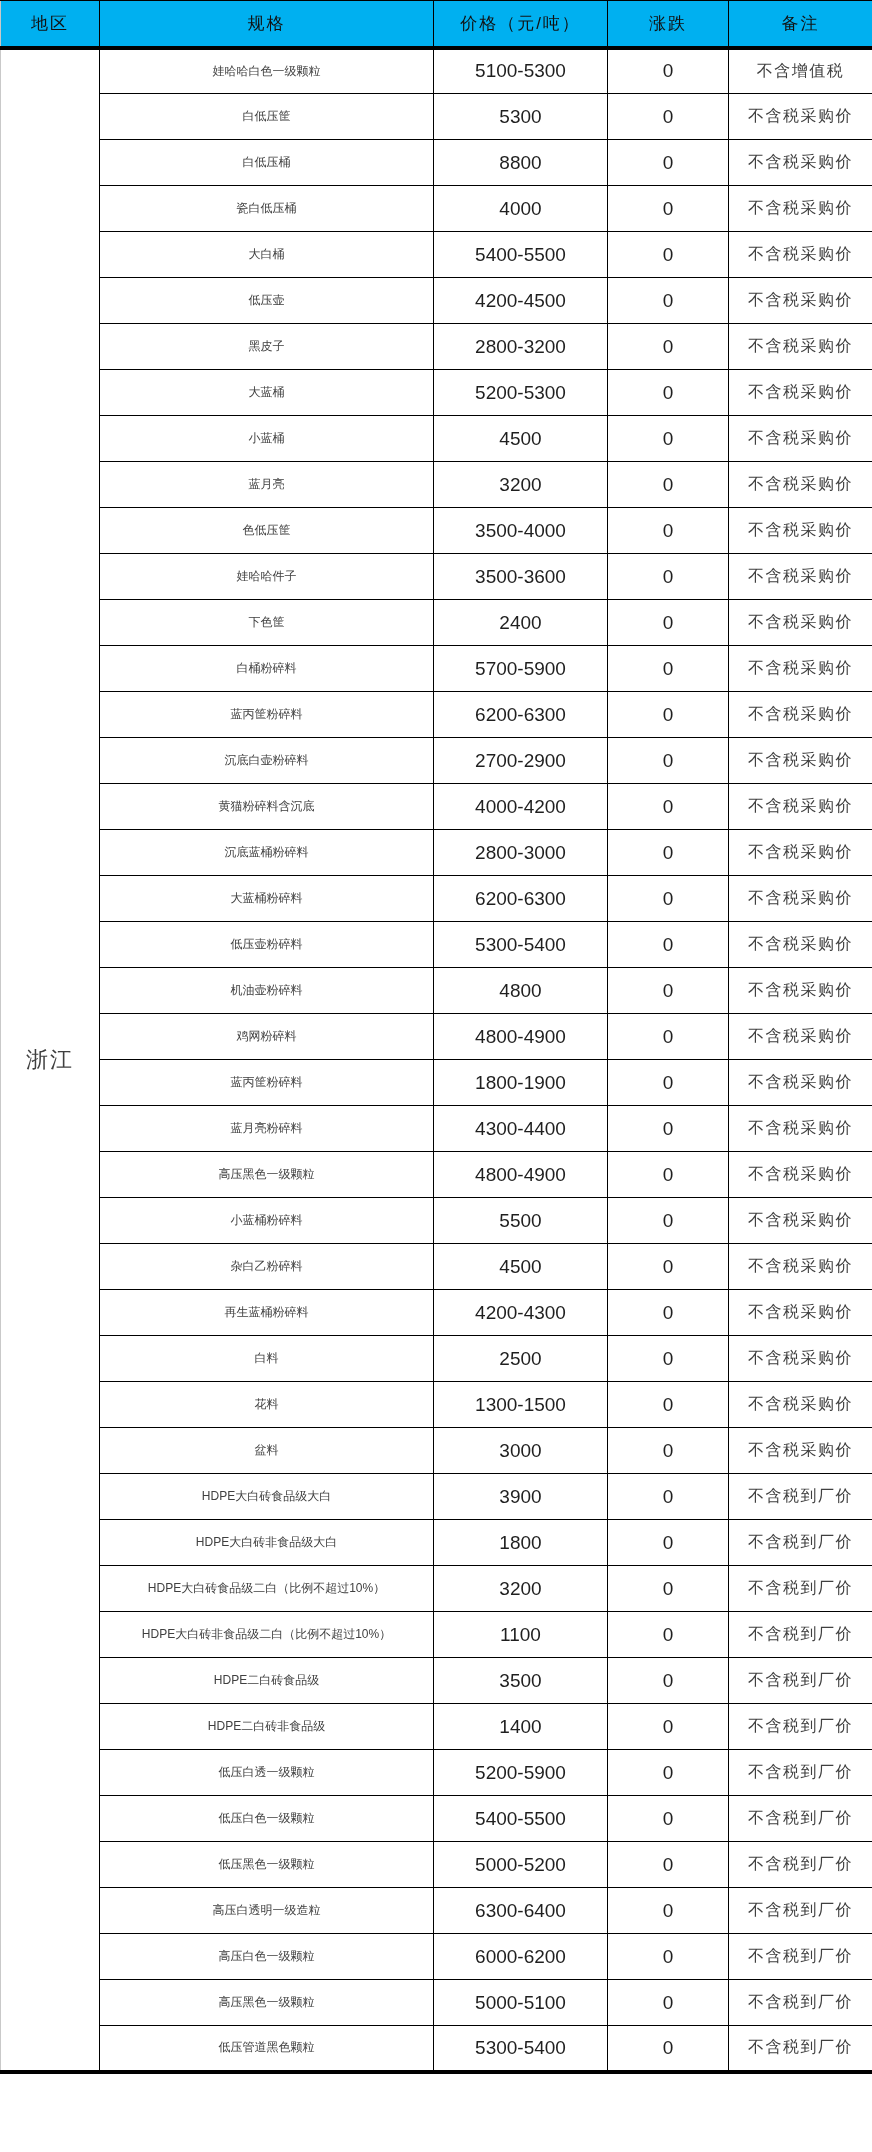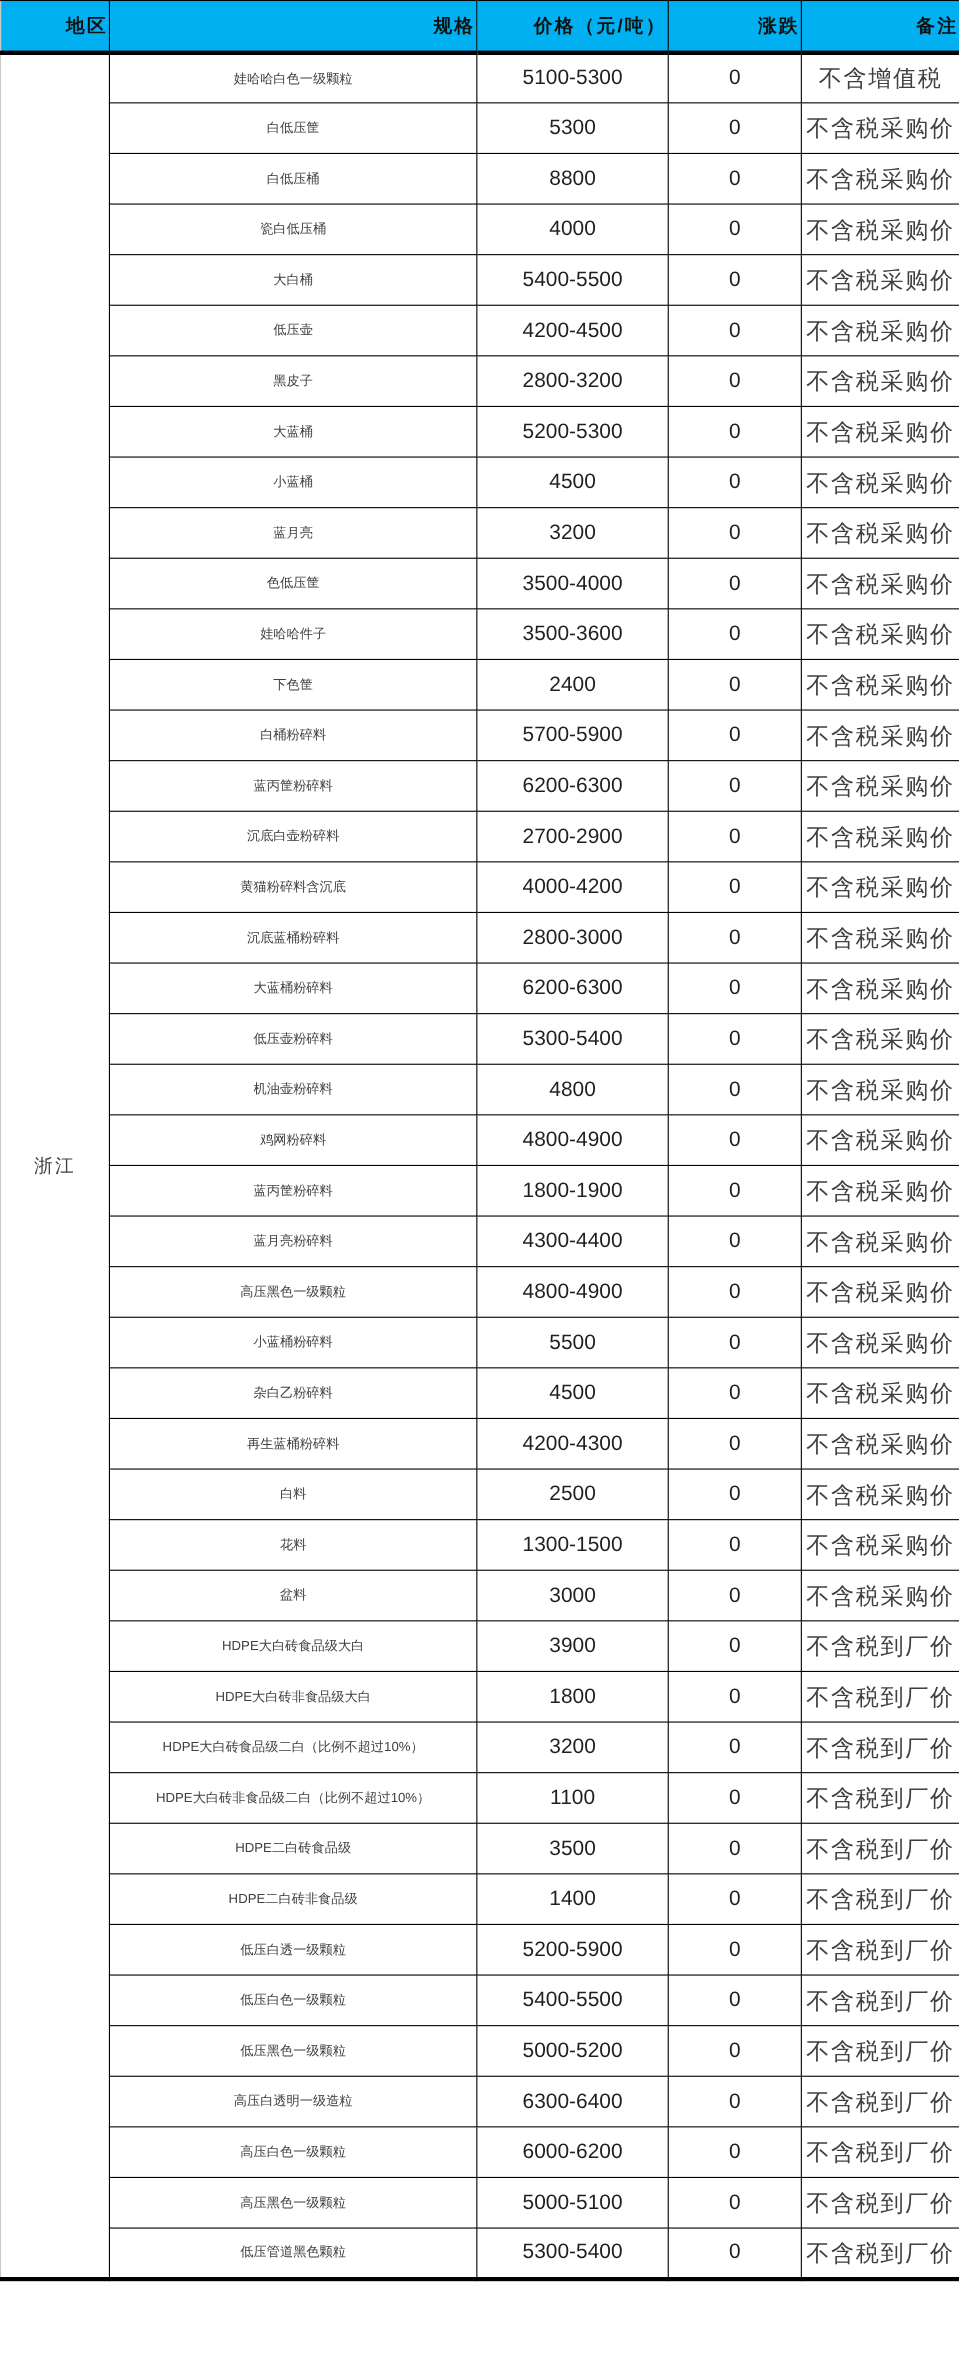--- a/index.html
+++ b/index.html
@@ -26,53 +26,53 @@
   col.c-spec{width:334px;}
   col.c-price{width:174px;}
   col.c-change{width:121px;}
   col.c-note{width:144px;}
   thead th{
     background:var(--header-bg);
     border:1px solid var(--border);
     border-bottom:4px solid var(--border);
     height:47px;
     font-size:17px;
-    font-weight:bold;
+    font-weight:normal;
     color:#111111;
-    text-align:right;
+    text-align:center;
     vertical-align:middle;
     letter-spacing:2px;
   }
   thead th:first-child{border-left:none;}
   tbody td{
     border:1px solid var(--border);
     height:46px;
     text-align:center;
     vertical-align:middle;
     background:#ffffff;
   }
   td.region{
     border-left:none;
-    font-size:17px;
+    font-size:22px;
     color:var(--body-text);
     letter-spacing:2px;
   }
   td.spec{
     font-size:12px;
     color:var(--body-text);
     padding:2px 4px;
     line-height:1.45;
   }
   td.price, td.change{
     font-size:19px;
     color:var(--num-text);
     font-family:"Liberation Sans", sans-serif;
   }
   td.note{
-    font-size:21px;
+    font-size:16px;
     color:var(--body-text);
     letter-spacing:1.5px;
     padding:0 2px;
   }
 </style>
 </head>
 <body>
 
 <table>
   <colgroup>

